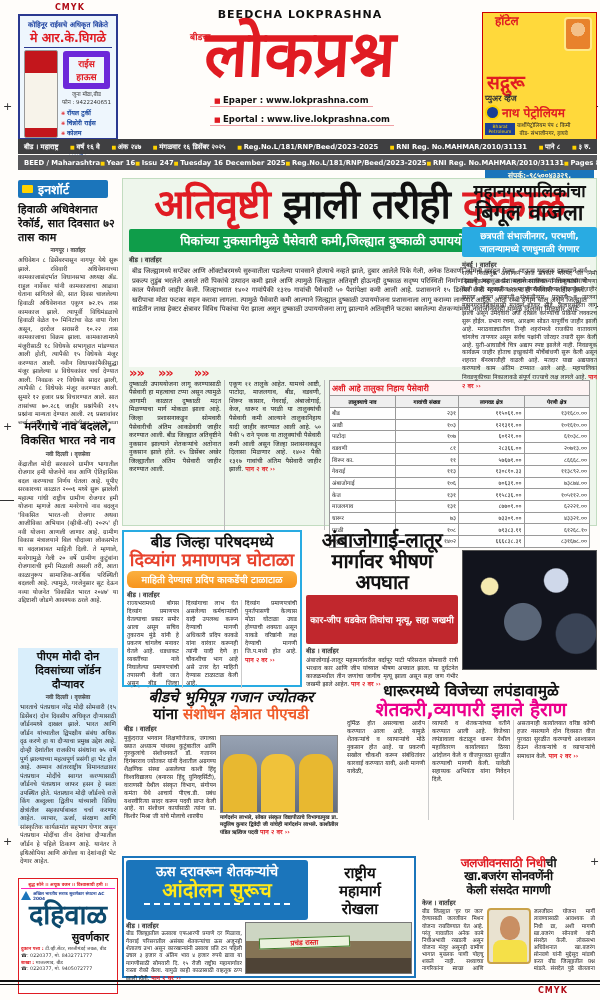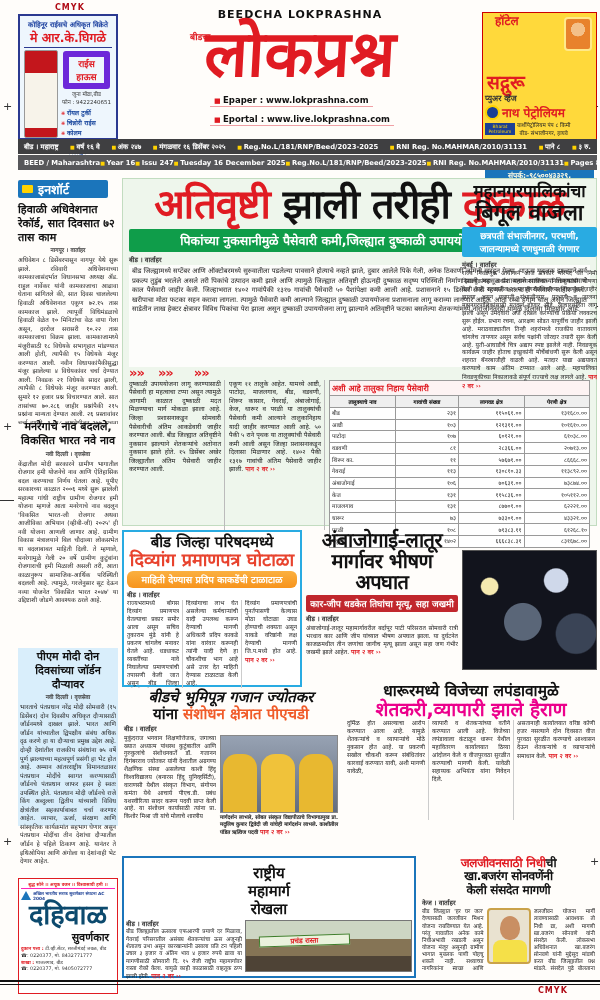--- a/index.html
+++ b/index.html
@@ -97,21 +97,21 @@
   .zp .h2 { font-size:18px; font-weight:bold; color:#e8432e; text-align:center; line-height:1.05; }
   .zp .sub { background:linear-gradient(#fbb040,#f7941d); color:#fff; font-weight:bold; font-size:9.5px; text-align:center; padding:2px 0; margin:2px 0; border-radius:6px; }
   .cols { display:flex; gap:3px; }
   .cols .c { flex:1; font-size:5.9px; line-height:1.35; text-align:justify; color:#222; overflow:hidden; }
   .cols .c + .c { border-left:1px solid #ccc; padding-left:3px; }
 
   
   .acc { left:306px; top:530px; width:291px; height:157px; display:flex; gap:4px; }
   .acc .txt { width:152px; }
   .acc .h1 { font-size:20px; font-weight:bold; color:#111; text-align:center; line-height:1.05; letter-spacing:-0.5px; }
-  .acc .sub { background:#c1272d; color:#fff; font-weight:bold; font-size:9px; text-align:center; padding:2px 0; margin:2px 0; border-radius:2px; }
+  .acc .sub { background:#c1272d; color:#fff; font-weight:bold; font-size:9px; text-align:center; padding:18px 0; margin:2px 0; border-radius:2px; }
   .acc .body { font-size:6px; line-height:1.35; text-align:justify; color:#222; height:70px; overflow:hidden; }
   .photo-accident { flex:1; height:120px; margin-top:20px; border:1px solid #555;
     background:radial-gradient(circle at 20% 30%, #f4e9b0 0 6%, transparent 7%),
                radial-gradient(circle at 70% 25%, #cfd8ea 0 9%, transparent 10%),
                radial-gradient(circle at 45% 60%, #5a6678 0 18%, transparent 19%),
                radial-gradient(circle at 85% 70%, #3a4456 0 14%, transparent 15%),
                #12141d; }
 
   
   .phd { left:122px; top:688px; width:218px; height:166px; padding:1px 2px; }
@@ -447,20 +447,25 @@
     <div class="h1">धारूरमध्ये विजेच्या लपंडावामुळे</div>
     <div class="h2">शेतकरी,व्यापारी झाले हैराण</div>
     <div class="cols" style="height:100px; overflow:hidden;">
       <div class="c">दुर्मिळ होत असल्याचा आरोप करण्यात आला आहे. यामुळे शेतकऱ्यांचे व व्यापाऱ्यांचे मोठे नुकसान होत आहे. या प्रकरणी सखोल चौकशी करून संबंधितांवर कारवाई करण्यात यावी, अशी मागणी यावेळी,</div>
       <div class="c">व्यापारी व शेतकऱ्यांच्या वतीने करण्यात आली आहे. विजेच्या लपंडावाला कंटाळून धारूर येथील महावितरण कार्यालयात ठिय्या आंदोलन केले व वीजपुरवठा सुरळीत करण्याची मागणी केली. यावेळी सहाय्यक अभियंता यांना निवेदन दिले.</div>
       <div class="c"><span>असतानाही कार्यालयात वरिष्ठ कोणी हजर नसल्याने दोन दिवसात वीज पुरवठा सुरळीत करण्याचे आश्वासन देऊन शेतकऱ्यांचे व व्यापाऱ्यांचे समाधान केले.</span> <span class="more">पान २ वर ››</span></div>
     </div>
   </div>
 
   <div class="abs cane">
+    <div class="bluebox">
+      <div class="bb-l1">ऊस दरावरून शेतकऱ्यांचे</div>
+      <div class="bb-l2">आंदोलन सुरूच</div>
+      <div class="dashes"></div>
+    </div>
     <div class="deck">
       <div>राष्ट्रीय</div>
       <div>महामार्ग</div>
       <div>रोखला</div>
     </div>
     <div class="bot">
       <div class="body">
         <span class="byline" style="display:block; margin:0;">बीड । वार्ताहर</span>
         <span>बीड जिल्ह्यातील ऊसाला एफआरपी प्रमाणे दर मिळावा, गेवराई परिसरातील असंख्य शेतकऱ्यांचा ऊस अजूनही शेतातच उभा असून कारखान्यांनी उसाला प्रति टन पहिली उचल ३ हजार व अंतिम भाव ४ हजार रुपये द्यावा या मागणीसाठी सोमवारी दि. १५ रोजी राष्ट्रीय महामार्गावर रास्ता रोको केला. यामुळे काही काळासाठी वाहतूक ठप्प झाली होती.</span>
         <span class="more">पान २ वर ››</span>

